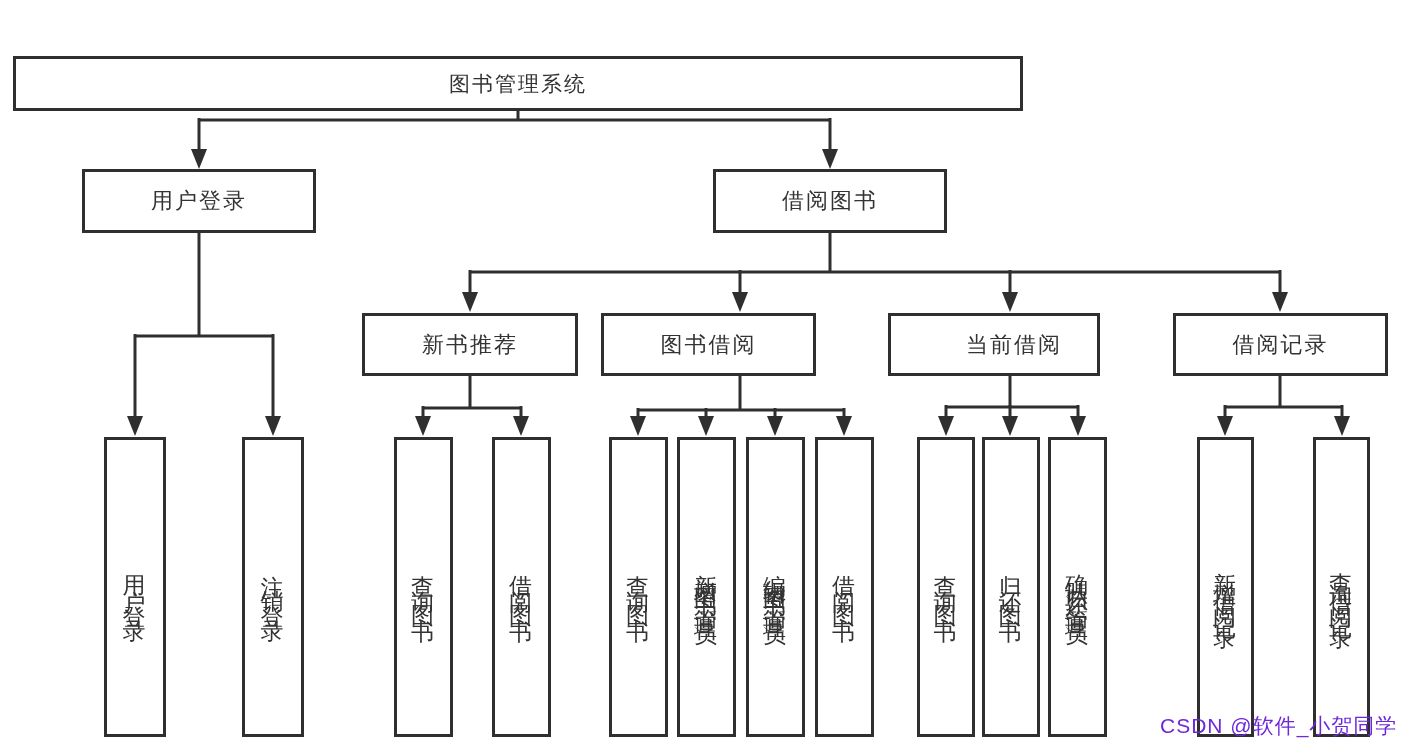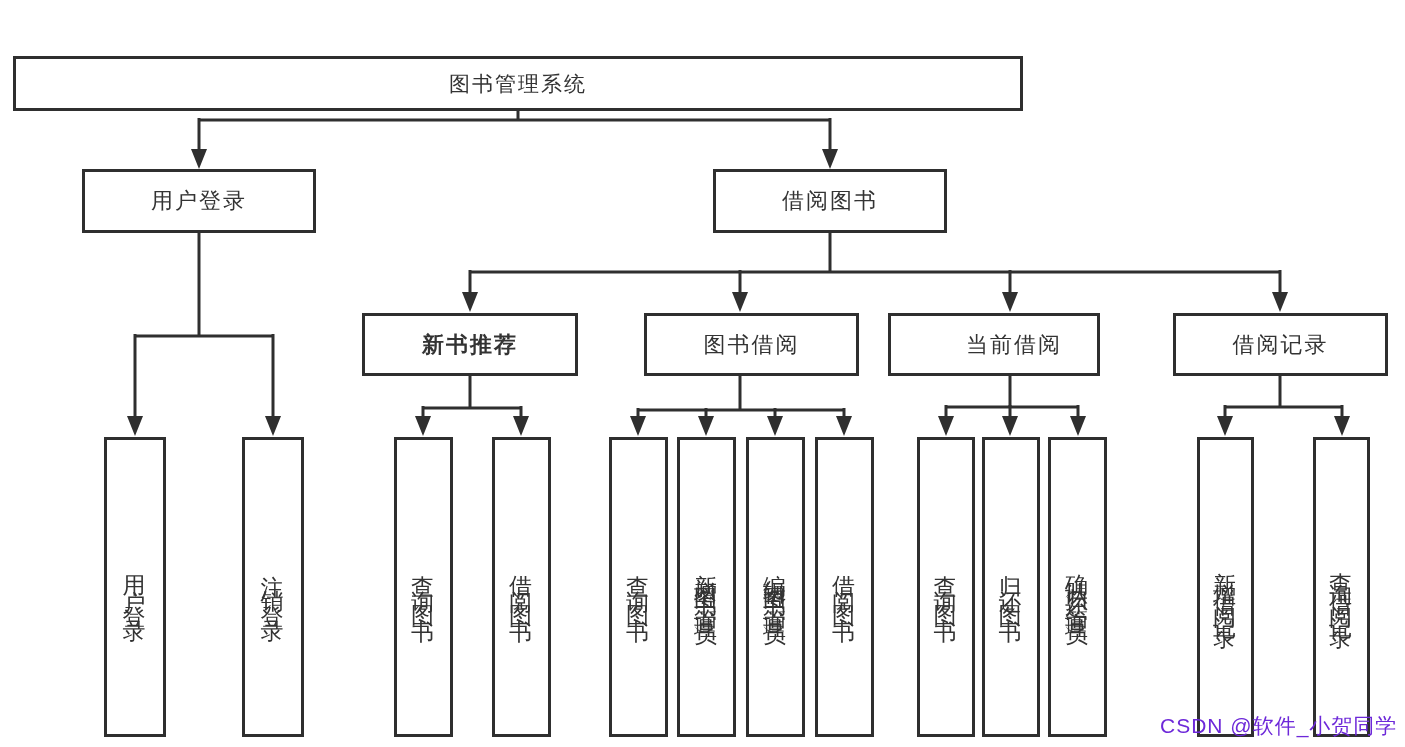--- a/index.html
+++ b/index.html
@@ -130,24 +130,24 @@
     <span class="root-label">图书管理系统</span>
   </div>
 
   <div class="box" style="left:82px; top:169px; width:234px; height:64px;">
     <span class="h-label">用户登录</span>
   </div>
   <div class="box" style="left:713px; top:169px; width:234px; height:64px;">
     <span class="h-label">借阅图书</span>
   </div>
 
-  <div class="box" style="left:362px; top:313px; width:216px; height:63px;font-weight:bold;">
+  <div class="box" style="left:362px; top:313px; width:216px; height:63px;">
     <span class="h-label">新书推荐</span>
   </div>
-  <div class="box" style="left:644px; top:313px; width:215px; height:63px;">
+  <div class="box" style="left:601px; top:313px; width:215px; height:63px;">
     <span class="h-label">图书借阅</span>
   </div>
   <div class="box" style="left:888px; top:313px; width:212px; height:63px;padding-left:40px;">
     <span class="h-label">当前借阅</span>
   </div>
   <div class="box" style="left:1173px; top:313px; width:215px; height:63px;">
     <span class="h-label">借阅记录</span>
   </div>
 
   <div class="box" style="left:104px; top:437px; width:62px; height:300px;">

